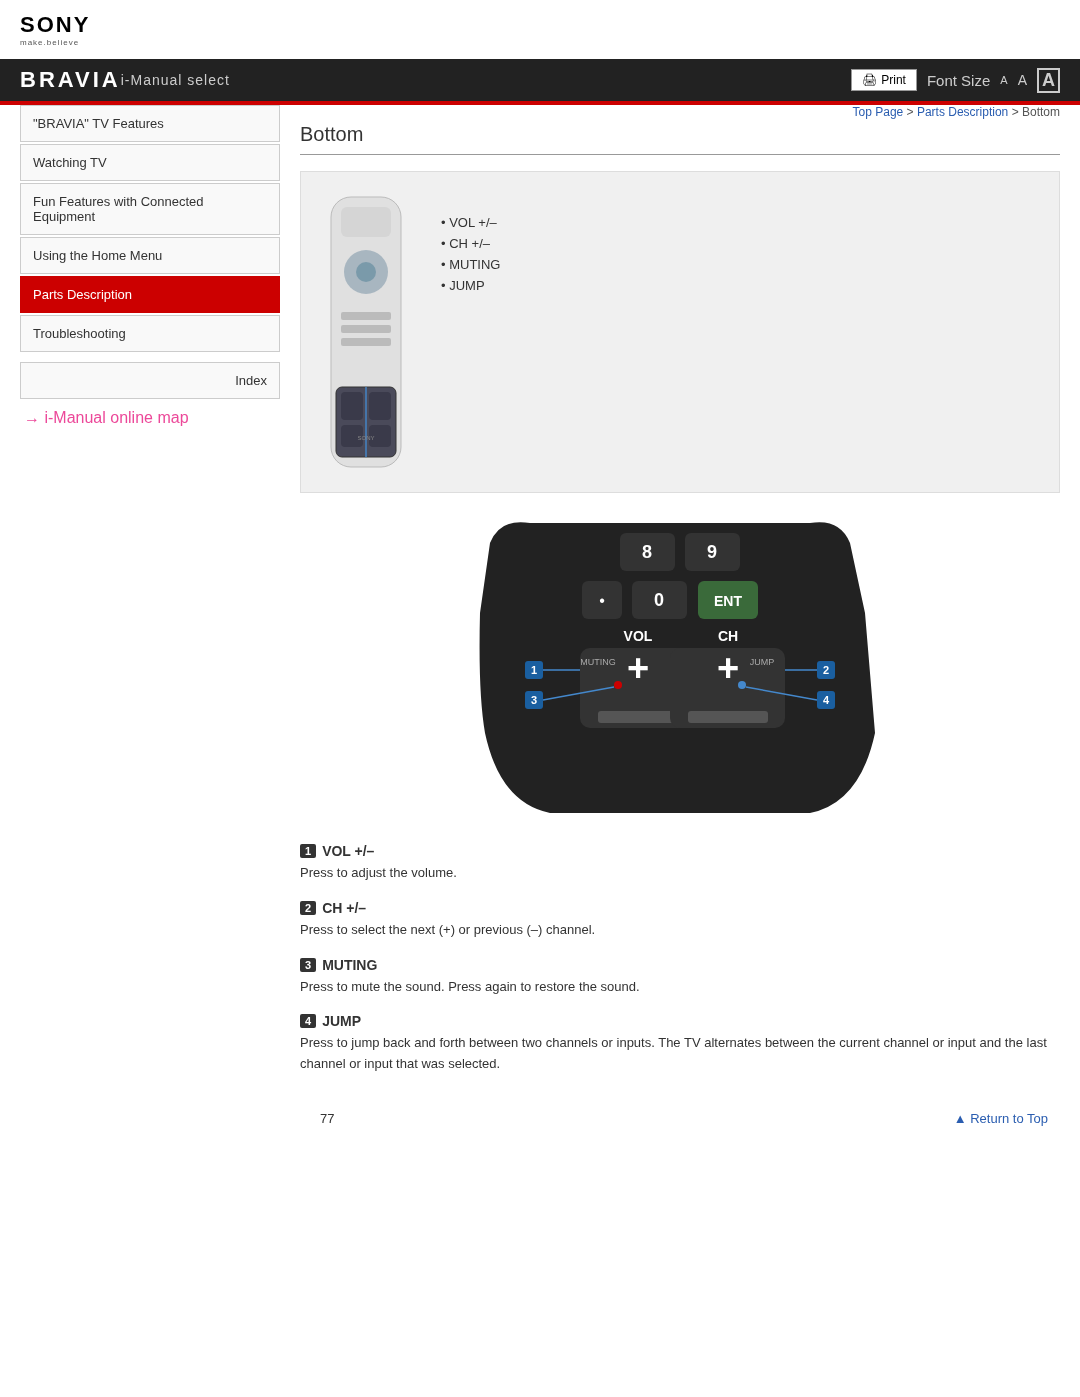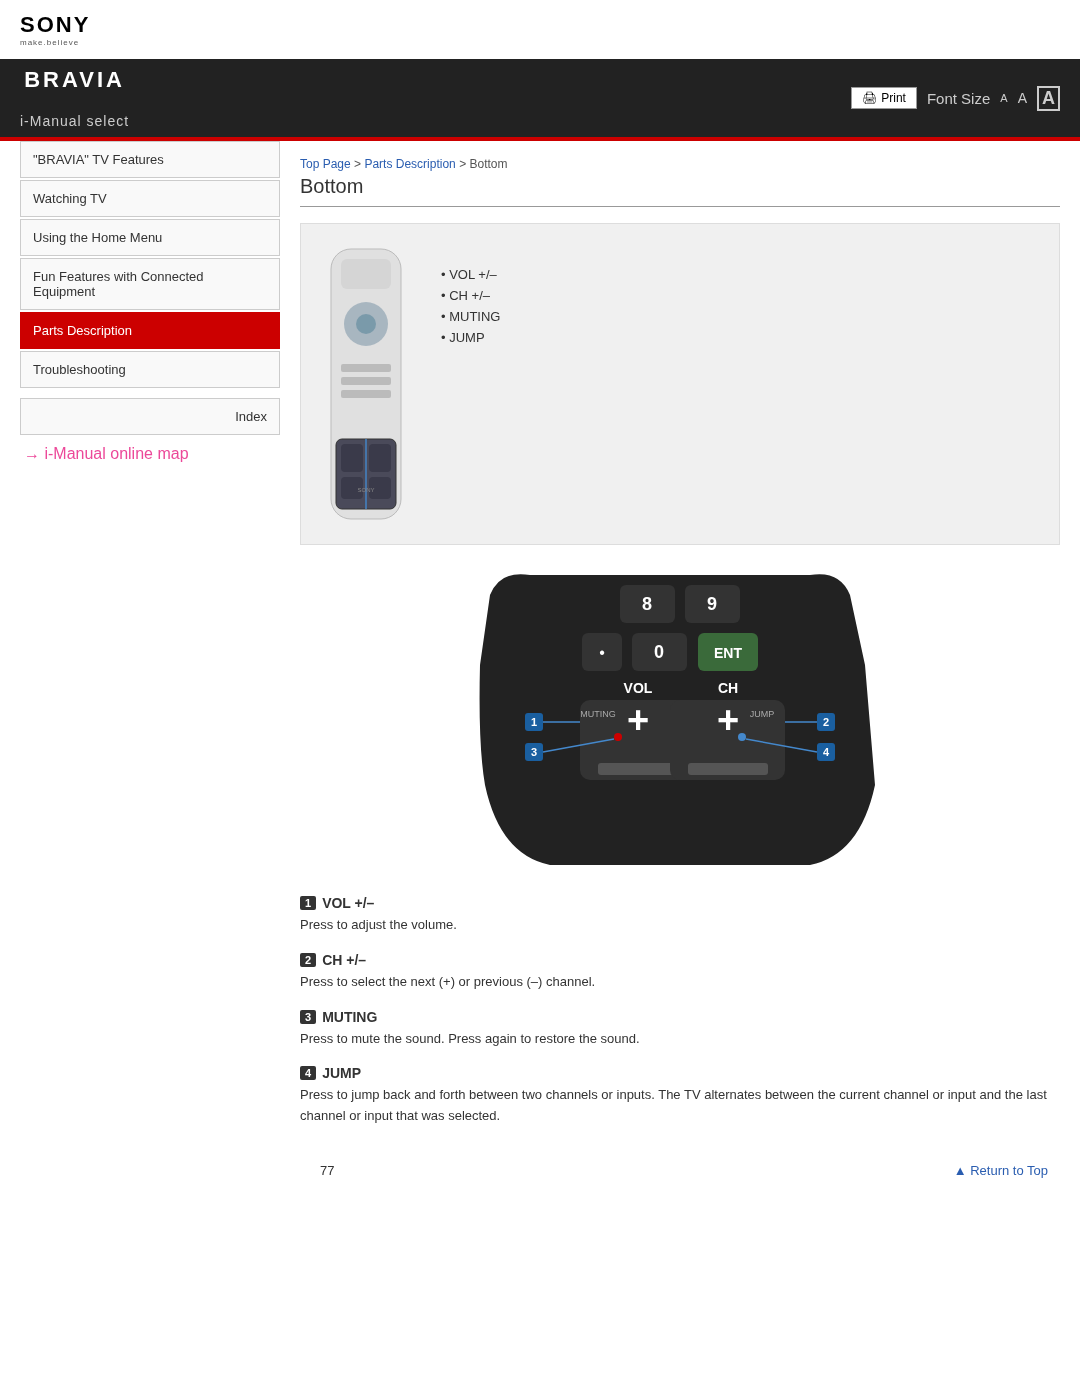--- a/index.html
+++ b/index.html
@@ -1,20 +1,20 @@
 <!DOCTYPE html>
 <html><head>
   <meta charset="utf-8">
   <style>
     * { margin: 0; padding: 0; box-sizing: border-box; }
     body { font-family: Arial, sans-serif; font-size: 14px; background: #fff; color: #333; width: 1080px; min-height: 1397px; }
 
     
     .header { background: #222; padding: 8px 20px; display: flex; align-items: center; justify-content: space-between; }
-    .bravia-logo { display: flex; align-items: center; gap: 20px; flex-direction: column; }
+    .bravia-logo { display: flex; align-items: center; gap: 0; }
     .bravia-text { color: #fff; font-size: 22px; font-weight: bold; letter-spacing: 3px; font-family: 'Arial', sans-serif; text-transform: uppercase; }
     .i-manual-text { color: #ccc; font-size: 14px; letter-spacing: 1px; }
     .header-right { display: flex; align-items: center; gap: 10px; }
     .print-btn { background: #fff; border: 1px solid #999; padding: 3px 10px; font-size: 12px; cursor: pointer; display: flex; align-items: center; gap: 4px; }
     .font-size-label { color: #ccc; font-size: 15px; }
     .font-size-a { color: #ccc; font-size: 11px; cursor: pointer; }
     .font-size-a-mid { color: #ccc; font-size: 14px; cursor: pointer; }
     .font-size-a-large { color: #ccc; font-size: 18px; font-weight: bold; cursor: pointer; border: 2px solid #ccc; padding: 0 3px; }
     .red-bar { background: #c00; height: 4px; width: 100%; }
 
@@ -28,21 +28,21 @@
 
     
     .sidebar { width: 260px; flex-shrink: 0; }
     .sidebar-item { border: 1px solid #ccc; padding: 10px 12px; margin-bottom: 2px; font-size: 13px; cursor: pointer; background: #f9f9f9; }
     .sidebar-item.active { background: #c00; color: #fff; border-color: #c00; }
     .sidebar-item.index { margin-top: 10px; text-align: right; }
     .sidebar-link { color: #ec4899; font-size: 16px; padding: 8px 4px; display: block; text-decoration: none; cursor: pointer; }
     .sidebar-link::before { content: '→ '; }
 
     
-    .breadcrumb { padding: 16px 0 4px 0; font-size: 12px; color: #2a5db0; }
+    .breadcrumb { text-align: right; padding: 0 0 4px 0; font-size: 12px; color: #2a5db0; }
     .breadcrumb span { color: #555; }
     .breadcrumb a { color: #2a5db0; text-decoration: none; cursor: pointer; }
 
     
     .content { flex: 1; }
     .page-title { font-size: 20px; font-weight: normal; border-bottom: 1px solid #999; padding-bottom: 8px; margin-bottom: 16px; }
 
     
     .remote-illustration { background: #f0f0f0; border: 1px solid #ddd; padding: 20px; margin-bottom: 20px; display: flex; align-items: flex-start; gap: 30px; min-height: 280px; }
     .remote-img-area { display: flex; justify-content: center; }
@@ -94,25 +94,25 @@
 
 <div class="main-layout">
 
   <div class="sidebar">
     <div id="bravia-tv-features" class="sidebar-item">
       <span>"BRAVIA" TV Features</span>
     </div>
     <div id="watching-tv" class="sidebar-item">
       <span>Watching TV</span>
     </div>
+    <div id="fun-features" class="sidebar-item">
+      <span>Fun Features with Connected Equipment</span>
+    </div>
     <div id="using-home-menu" class="sidebar-item">
       <span>Using the Home Menu</span>
-    </div>
-    <div id="fun-features" class="sidebar-item">
-      <span>Fun Features with Connected Equipment</span>
     </div>
     <div id="parts-description" class="sidebar-item active">
       <span>Parts Description</span>
     </div>
     <div id="troubleshooting" class="sidebar-item">
       <span>Troubleshooting</span>
     </div>
     <div id="index" class="sidebar-item index">
       <span>Index</span>
     </div>

